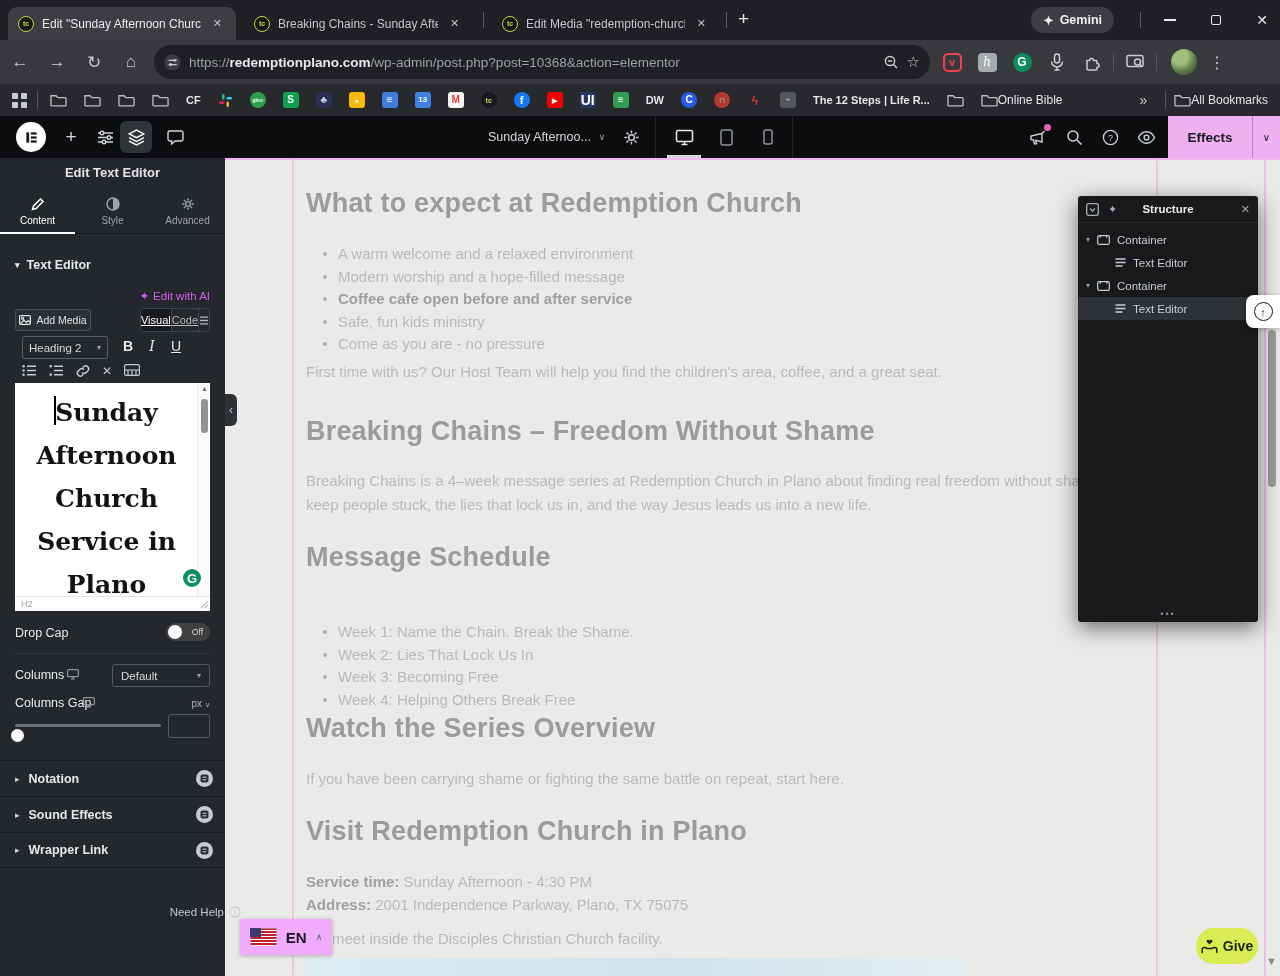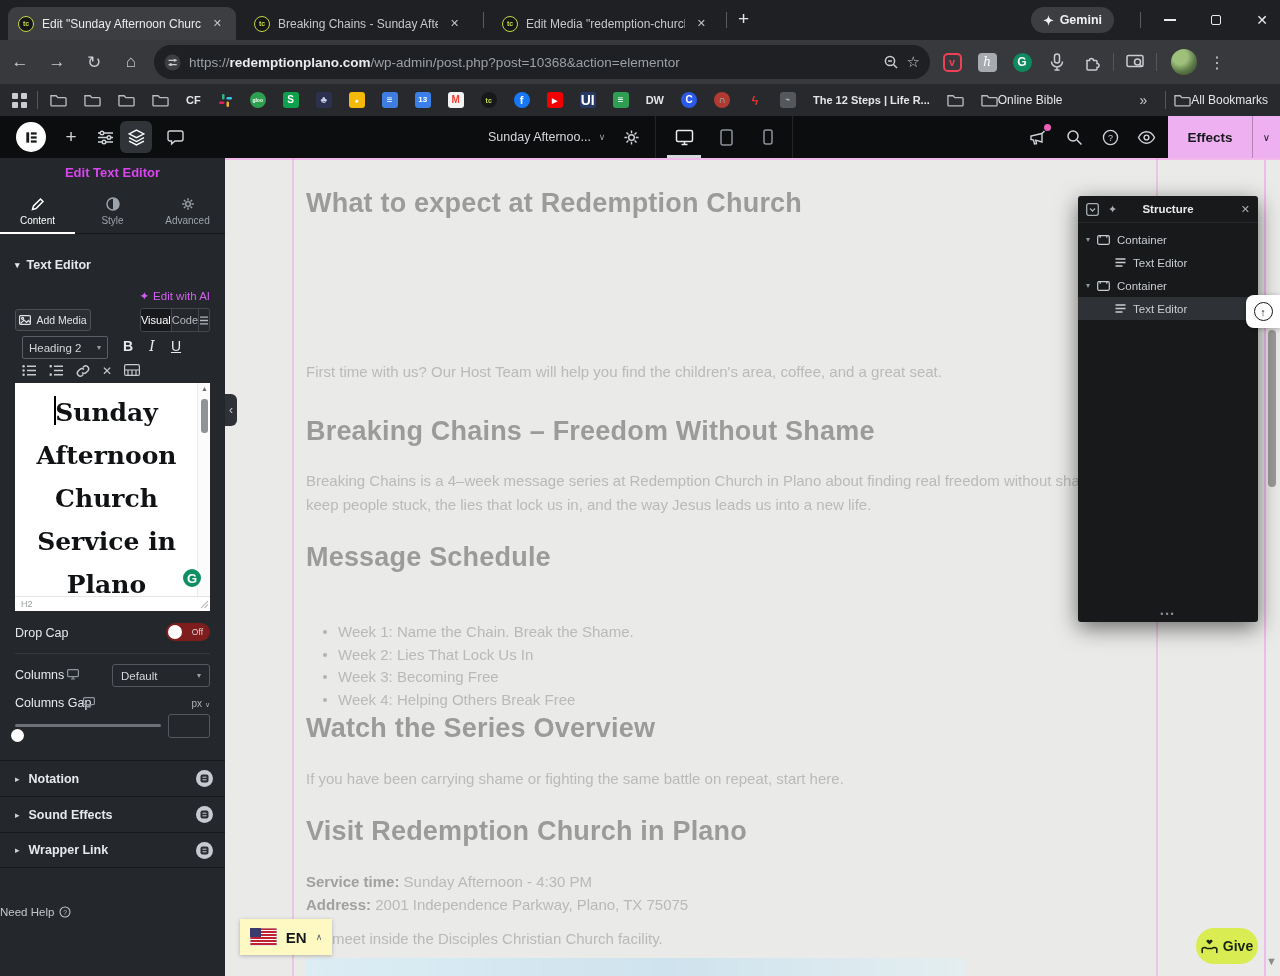--- a/index.html
+++ b/index.html
@@ -42,66 +42,66 @@
   #layers-btn{left:120px;width:32px;top:5px;height:32px;background:#303439;border-radius:6px;color:#fff;}
   #doc-name{left:488px;font-size:12.5px;gap:8px;color:#d5d8dc;}
   #pub-wrap{position:absolute;right:0;top:0;height:42px;display:flex;}
   #publish-btn{width:84px;height:42px;background:#efb0f2;color:#17191c;font-size:13.5px;font-weight:bold;display:flex;align-items:center;justify-content:center;}
   #publish-caret{width:28px;height:42px;background:#efb0f2;border-left:1px solid rgba(0,0,0,.25);color:#17191c;display:flex;align-items:center;justify-content:center;font-size:10px;}
   .edivider{position:absolute;top:0;width:1px;height:42px;background:#232629;}
   .active-underline{position:absolute;left:667px;top:39px;width:34px;height:2.5px;background:#d5d8dc;}
   .pinkdot{position:absolute;width:7px;height:7px;border-radius:50%;background:#ec5fb8;}
   
   #sidebar{position:absolute;left:0;top:158px;width:225px;height:818px;background:#24272b;z-index:20;color:#e6e8eb;}
-  #panel-title{position:absolute;top:7px;left:0;width:100%;text-align:center;font-size:13px;font-weight:bold;color:#d946ef;}
+  #panel-title{position:absolute;top:7px;left:0;width:100%;text-align:center;font-size:13px;font-weight:bold;color:#e5e5e5;}
   #panel-tabs{position:absolute;top:32px;left:0;width:100%;height:44px;display:flex;border-bottom:1px solid #141619;}
   .ptab{flex:1;display:flex;flex-direction:column;align-items:center;justify-content:center;gap:4px;color:#9da3aa;font-size:10px;position:relative;}
   .ptab.active{color:#fff;}
   .ptab.active::after{content:"";position:absolute;left:0;bottom:-1px;width:100%;height:2px;background:#fff;}
   #sec-texteditor{position:absolute;top:100px;left:15px;font-size:12.5px;font-weight:bold;display:flex;gap:7px;align-items:center;}
   #edit-ai{position:absolute;top:131px;right:15px;font-size:11.5px;color:#d160f0;display:flex;gap:4px;align-items:center;}
   #media-row{position:absolute;top:150px;left:15px;right:15px;height:24px;}
   #add-media{position:absolute;left:0;top:1px;height:22px;width:76px;border:1px solid #4b5057;border-radius:3px;background:#2c3035;color:#dfe2e6;font-size:10.5px;display:flex;align-items:center;justify-content:center;gap:5px;}
   #vc-group{position:absolute;right:0;top:0;height:24px;display:flex;border:1px solid #43474d;border-radius:3px;overflow:hidden;font-size:11px;}
-  #vc-group .seg{display:flex;align-items:center;justify-content:center;padding:0 0;color:#b4b9bf;border-left:1px solid #43474d;}
+  #vc-group .seg{display:flex;align-items:center;justify-content:center;padding:0 0;color:#b4b9bf;border-left:1px solid #43474d;text-decoration:underline;}
   #vc-group .seg:first-child{border-left:none;background:#17191c;color:#fff;}
   #fmt-row{position:absolute;top:178px;left:15px;right:15px;height:24px;}
   #fmt-select{position:absolute;left:7px;top:0;width:86px;height:23px;border:1px solid #5a5f66;border-radius:2px;display:flex;align-items:center;padding:0 6px;font-size:11.5px;color:#d2d6da;}
   #fmt-select .car{margin-left:auto;font-size:8px;color:#9ba0a7;}
   .fmtbtn{position:absolute;top:2px;width:20px;text-align:center;font-size:14px;color:#e8eaec;}
   #icons-row{position:absolute;top:206px;left:22px;display:flex;gap:12px;color:#c7cbd0;}
   #editor-box{position:absolute;top:225px;left:15px;width:195px;height:213px;background:#fff;overflow:hidden;}
   #editor-text{position:absolute;left:4px;right:16px;top:8px;text-align:center;font-family:"DejaVu Serif",serif;font-weight:bold;font-size:25px;line-height:43px;color:#101214;}
   #caret-line{position:absolute;left:39px;top:13px;width:1.5px;height:29px;background:#000;}
   #ed-scroll{position:absolute;right:0;top:0;width:13px;height:100%;background:#fbfbfb;border-left:1px solid #ececec;}
   #ed-thumb{position:absolute;right:2.5px;top:16px;width:7px;height:34px;border-radius:3px;background:#8f9397;}
   #ed-up{position:absolute;top:2px;left:0;width:13px;text-align:center;font-size:7px;color:#6d7278;}
   #grammarly{position:absolute;right:7px;bottom:7px;width:22px;height:22px;border-radius:50%;background:#0d8e63;color:#fff;font-size:13px;font-weight:bold;display:flex;align-items:center;justify-content:center;border:2px solid #fff;}
   #ed-status{position:absolute;top:438px;left:15px;width:195px;height:15px;background:#fff;border-top:1px solid #e3e5e8;font-size:9px;color:#9aa0a6;padding:2px 0 0 6px;}
   #ed-resize{position:absolute;right:1px;top:3px;color:#b9bcc1;}
   .ctl-label{font-size:12.5px;color:#e6e8eb;}
   #dropcap-row{position:absolute;top:465px;left:15px;right:15px;height:20px;}
-  #toggle{position:absolute;right:0;top:0;width:44px;height:18px;border-radius:9px;background:#7f1d1d;}
+  #toggle{position:absolute;right:0;top:0;width:44px;height:18px;border-radius:9px;background:#404040;}
   #toggle .knob{position:absolute;left:2px;top:2px;width:14px;height:14px;border-radius:50%;background:#fff;}
   #toggle .txt{position:absolute;right:7px;top:4px;font-size:8.5px;color:#d3d6da;}
   .hdiv{position:absolute;left:15px;right:15px;height:1px;background:#34383e;}
   #columns-row{position:absolute;top:506px;left:15px;right:15px;height:24px;}
   #col-select{position:absolute;right:0;top:0;width:98px;height:23px;border:1px solid #54585f;border-radius:3px;display:flex;align-items:center;padding:0 8px;font-size:11.5px;color:#d4d7db;}
   #col-select .car{margin-left:auto;font-size:8px;color:#9ba0a7;}
   #gap-row{position:absolute;top:538px;left:15px;right:15px;height:16px;}
   #gap-unit{position:absolute;right:0;top:2px;font-size:10px;color:#aeb3b9;}
   #slider-row{position:absolute;top:556px;left:15px;right:15px;height:26px;}
   #slider-track{position:absolute;left:0;top:10px;width:146px;height:3px;border-radius:2px;background:#6e7278;}
   #slider-knob{position:absolute;left:-4px;top:5px;width:13px;height:13px;border-radius:50%;background:#fff;}
   #gap-input{position:absolute;right:0;top:0;width:42px;height:24px;border:1px solid #54585f;border-radius:3px;}
   .accordion{position:absolute;left:0;width:225px;height:36px;border-top:1px solid #17191c;display:flex;align-items:center;padding:0 12px 0 15px;}
   .accordion .car{font-size:9px;color:#cfd3d8;margin-right:9px;}
   .accordion .lbl{font-size:12.5px;font-weight:bold;color:#e6e8eb;}
   .badge{margin-left:auto;width:17px;height:17px;border-radius:50%;background:#c7cbd1;display:flex;align-items:center;justify-content:center;color:#2b2e33;}
-  #need-help{position:absolute;top:748px;left:0;width:100%;display:flex;align-items:center;justify-content:flex-start;gap:5px;font-size:11.5px;color:#c3c7cc;}
+  #need-help{position:absolute;top:748px;left:16px;width:100%;display:flex;align-items:center;justify-content:flex-end;gap:5px;font-size:11.5px;color:#c3c7cc;}
   #collapse-handle{position:absolute;left:225px;top:394px;width:12px;height:32px;background:#2e3136;border-radius:0 6px 6px 0;color:#c9ccd1;display:flex;align-items:center;justify-content:center;font-size:12px;z-index:21;}
   
   #canvas{position:absolute;left:225px;top:158px;width:1055px;height:818px;background:#eaeae8;overflow:hidden;}
   #canvas-top-line{position:absolute;left:0;top:0;width:100%;height:2px;background:#f3b9ec;}
   .pink-v{position:absolute;top:0;bottom:0;width:1.5px;background:rgba(238,140,220,0.38);}
   #content{position:absolute;left:81px;top:0;width:851px;height:818px;}
   .h2c{position:absolute;font-size:27px;font-weight:600;color:#9b9c9a;white-space:nowrap;letter-spacing:.2px;}
   .para{position:absolute;font-size:15px;color:#bababa;white-space:nowrap;}
   .blist{position:absolute;left:0;}
   .bitem{position:relative;height:22.5px;font-size:15px;color:#b9bab8;padding-left:32px;white-space:nowrap;}
@@ -117,21 +117,21 @@
   #st-header{position:relative;height:27px;border-bottom:1px solid #26292d;display:flex;align-items:center;padding:0 8px;gap:9px;}
   #st-title{position:absolute;left:0;width:100%;text-align:center;font-size:11.5px;font-weight:bold;color:#e8eaec;pointer-events:none;}
   #st-close{margin-left:auto;font-size:11px;color:#a8adb3;z-index:1;}
   .st-row{height:23px;display:flex;align-items:center;font-size:11.5px;gap:7px;padding-left:8px;}
   .st-row.child{padding-left:37px;}
   .st-row.selected{background:#2e3237;}
   .st-more{position:absolute;bottom:3px;left:0;width:100%;text-align:center;color:#878d94;font-size:9px;letter-spacing:2px;}
   
   #up-btn{position:absolute;left:1246px;top:295px;width:34px;height:33px;background:#fff;border-radius:8px 0 0 8px;box-shadow:0 1px 5px rgba(0,0,0,.3);display:flex;align-items:center;justify-content:center;z-index:31;}
   #up-btn .circ{width:19px;height:19px;border-radius:50%;border:1.8px solid #17191c;display:flex;align-items:center;justify-content:center;font-size:11px;font-weight:bold;color:#17191c;}
-  #lang-btn{position:absolute;left:240px;top:919px;width:92px;height:36px;background:#fef9c3;box-shadow:0 1px 4px rgba(0,0,0,.25);display:flex;align-items:center;justify-content:center;gap:9px;z-index:25;}
+  #lang-btn{position:absolute;left:240px;top:919px;width:92px;height:36px;background:#f0abfc;box-shadow:0 1px 4px rgba(0,0,0,.25);display:flex;align-items:center;justify-content:center;gap:9px;z-index:25;}
   .flag{width:27px;height:18px;position:relative;background:repeating-linear-gradient(180deg,#bf2333 0 1.5px,#fff 1.5px 3px);box-shadow:inset 0 0 0 .5px #ccc;}
   .flag::after{content:"";position:absolute;left:0;top:0;width:11px;height:8.5px;background:#3a3b6e;}
   #lang-btn .code{font-size:15px;font-weight:bold;color:#14171b;}
   #lang-btn .chev{font-size:9px;color:#5f6469;}
   #give-btn{position:absolute;left:1196px;top:928px;width:62px;height:36px;border-radius:18px;background:#d9ed53;display:flex;align-items:center;justify-content:center;gap:5px;z-index:25;}
   #give-btn .lbl{font-size:14px;font-weight:600;color:#1a2410;}
 </style>
 </head>
 <body>
 
@@ -632,20 +632,27 @@
   <div id="collapse-handle">‹</div>
 
   <div id="canvas">
     <div id="canvas-top-line"></div>
     <div class="pink-v" style="left:67px;"></div>
     <div class="pink-v" style="left:931px;"></div>
     <div class="pink-v" style="left:1039px;background:#f3b9ec;"></div>
 
     <div id="content">
       <div class="h2c" style="top:30px;">What to expect at Redemption Church</div>
+      <div class="blist" style="top:87px;">
+          <div class="bitem">A warm welcome and a relaxed environment</div>
+          <div class="bitem">Modern worship and a hope-filled message</div>
+          <div class="bitem boldish">Coffee cafe open before and after service</div>
+          <div class="bitem">Safe, fun kids ministry</div>
+          <div class="bitem">Come as you are - no pressure</div>
+        </div>
       <div class="para" style="top:205px;">First time with us? Our Host Team will help you find the children's area, coffee, and a great seat.</div>
       <div class="h2c" style="top:258px;">Breaking Chains – Freedom Without Shame</div>
       <div class="para" style="top:314px;">Breaking Chains is a 4–week message series at Redemption Church in Plano about finding real freedom without shame. We will talk about</div>
       <div class="para" style="top:338px;">keep people stuck, the lies that lock us in, and the way Jesus leads us into a new life.</div>
       <div class="h2c" style="top:384px;">Message Schedule</div>
       <div class="blist" style="top:465px;">
           <div class="bitem">Week 1: Name the Chain. Break the Shame.</div>
           <div class="bitem">Week 2: Lies That Lock Us In</div>
           <div class="bitem">Week 3: Becoming Free</div>
           <div class="bitem">Week 4: Helping Others Break Free</div>

